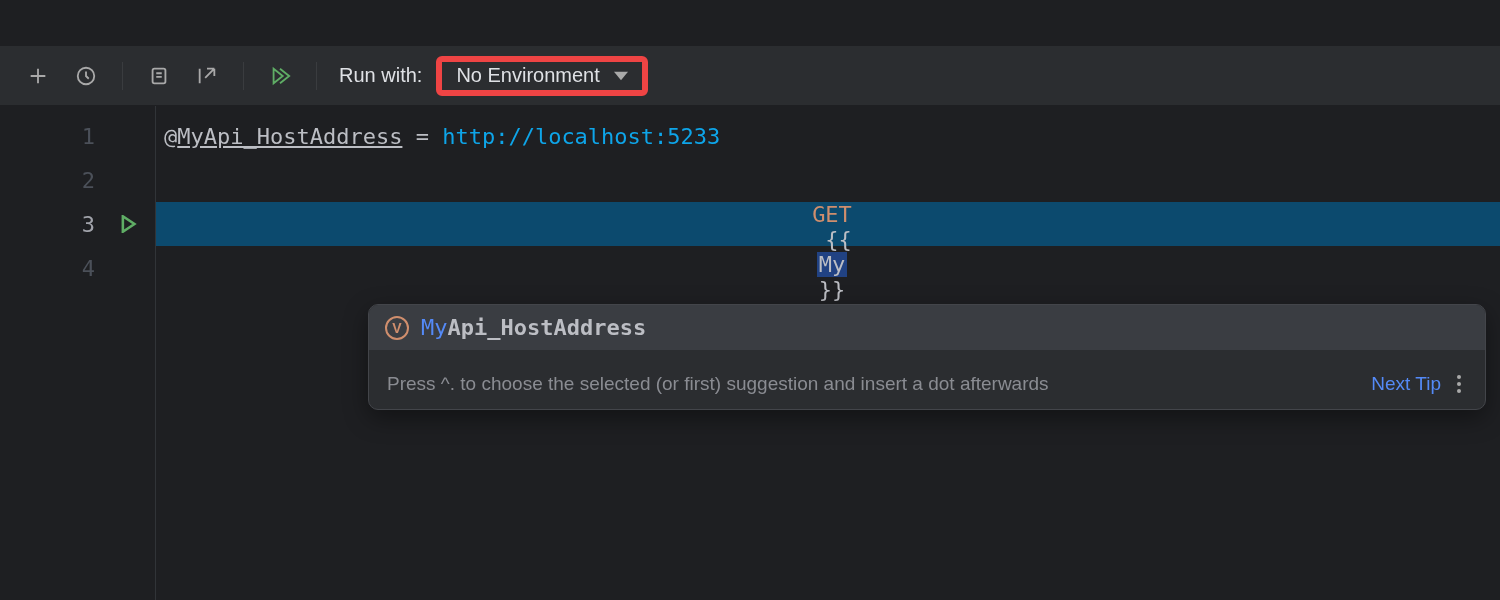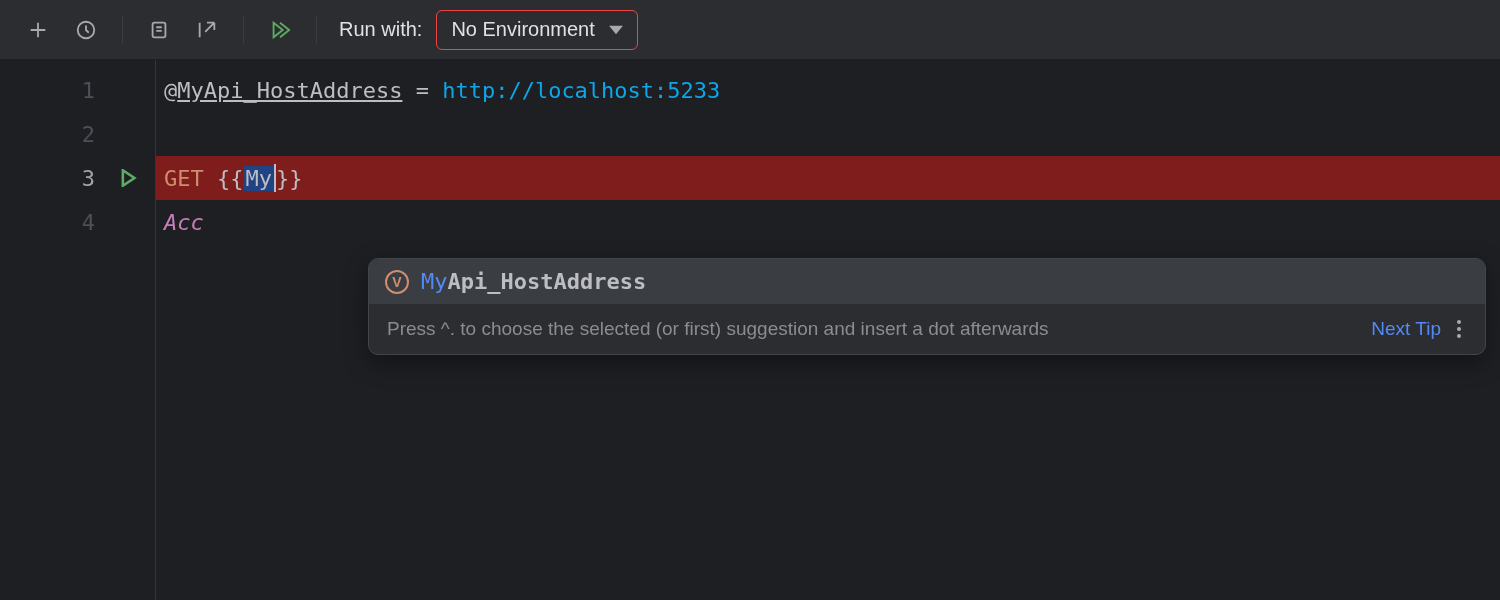--- a/index.html
+++ b/index.html
@@ -12,20 +12,21 @@
   overflow: hidden;
 }
 .toolbar {
   height: 60px;
   background: #2b2d30;
   display: flex;
   align-items: center;
   padding: 0 18px;
   border-bottom: 1px solid #1e1f22;
   gap: 8px;
+  margin-top: 46px;
 }
 .tb-icon {
   width: 40px;
   height: 40px;
   display: flex;
   align-items: center;
   justify-content: center;
   color: #a9a9a9;
   border-radius: 4px;
 }
@@ -41,21 +42,21 @@
   font-family: -apple-system, 'Segoe UI', sans-serif;
   font-size: 20px;
   color: #dfe1e5;
   margin-left: 6px;
   margin-right: 6px;
 }
 .env-dropdown {
   display: flex;
   align-items: center;
   gap: 14px;
-  border: 1px solid #ef4444;
+  border: 6px solid #ef4444;
   border-radius: 6px;
   padding: 6px 14px;
   font-family: -apple-system, 'Segoe UI', sans-serif;
   font-size: 20px;
   color: #dfe1e5;
   height: 40px;
 }
 .env-dropdown svg { width: 14px; height: 14px; fill: #a9a9a9; }
 .editor {
   display: flex;
@@ -91,21 +92,21 @@
   padding-left: 8px;
   position: relative;
   font-size: 22px;
 }
 .code-line {
   height: 44px;
   display: flex;
   align-items: center;
   white-space: pre;
 }
-.code-line.active-bg { background: #7f1d1d; margin-left: -8px; padding-left: 8px; }
+.code-line.active-bg { background: #0c4a6e; margin-left: -8px; padding-left: 8px; flex-direction: column; }
 .tk-at { color: #bcbec4; }
 .tk-var { color: #bcbec4; text-decoration: underline; }
 .tk-op { color: #bcbec4; }
 .tk-url { color: #0ea5e9; }
 .tk-method { color: #cf8e6d; }
 .tk-brace { color: #bcbec4; }
 .tk-typed { color: #bcbec4; background: #214283; padding: 0 2px; }
 .tk-header { color: #c77dbb; font-style: italic; }
 .cursor {
   display: inline-block;
@@ -148,20 +149,21 @@
 .popup-text { font-size: 22px; }
 .popup-text .match { color: #548af7; }
 .popup-text .rest { color: #bcbec4; font-weight: bold; }
 .popup-hint {
   display: flex;
   align-items: center;
   padding: 14px 18px;
   gap: 10px;
   font-family: -apple-system, 'Segoe UI', sans-serif;
   font-size: 19px;
+  margin-top: 9px;
 }
 .hint-text { color: #8a8c92; flex: 1; }
 .hint-link { color: #548af7; text-align: right; }
 .hint-more { color: #a9a9a9; padding: 0 6px; display:flex; }
 .hint-more svg { width: 4px; height: 18px; }
 </style>
 </head>
 <body>
 
 <div class="toolbar">
@@ -225,21 +227,20 @@
     <div class="gutter-row">
       <span>4</span>
       <span class="ln-placeholder"></span>
     </div>
   </div>
 
   <div class="code">
     <div class="code-line"><span class="tk-at">@</span><span class="tk-var">MyApi_HostAddress</span><span class="tk-op"> = </span><span class="tk-url">http://localhost:5233</span></div>
     <div class="code-line"></div>
     <div class="code-line active-bg"><span class="tk-method">GET</span><span class="tk-brace"> {{</span><span class="tk-typed">My</span><span class="cursor"></span><span class="tk-brace">}}</span></div>
-    <div class="code-line"><span class="tk-header">Acc</span></div>
 
     <div class="popup">
       <div class="popup-item">
         <div class="popup-icon">
             <span>V</span>
           </div>
         <div class="popup-text"><span class="match">My</span><span class="rest">Api_HostAddress</span></div>
       </div>
       <div class="popup-hint">
         <span class="hint-text">Press ^. to choose the selected (or first) suggestion and insert a dot afterwards</span>

